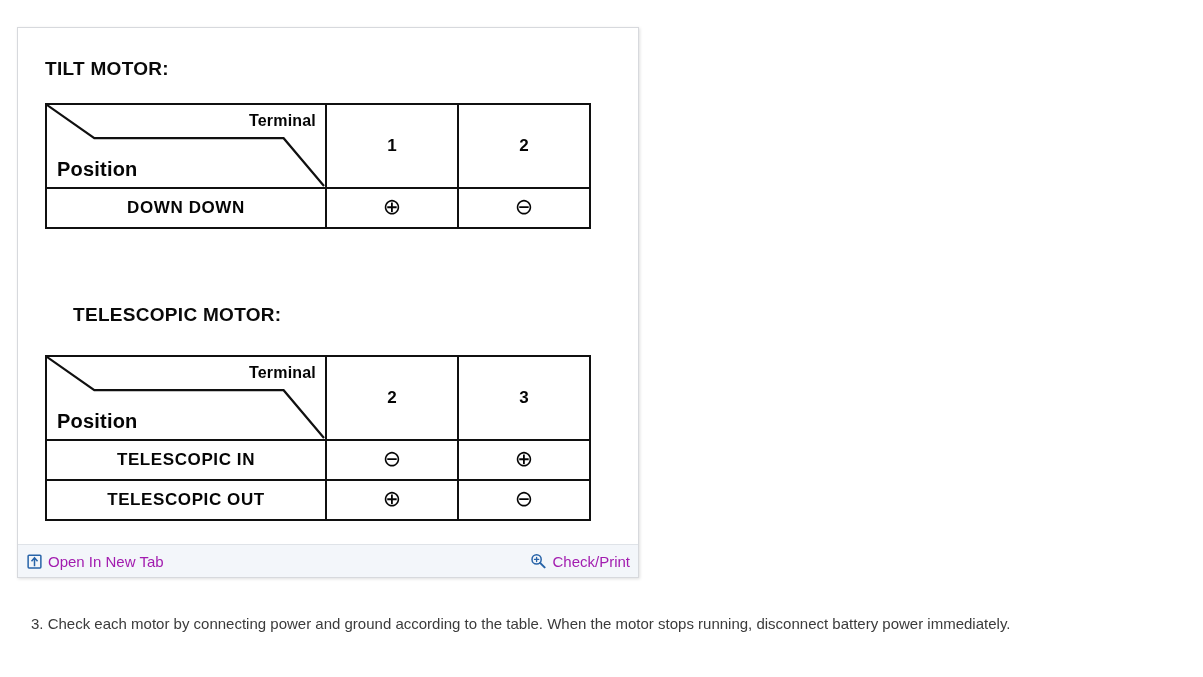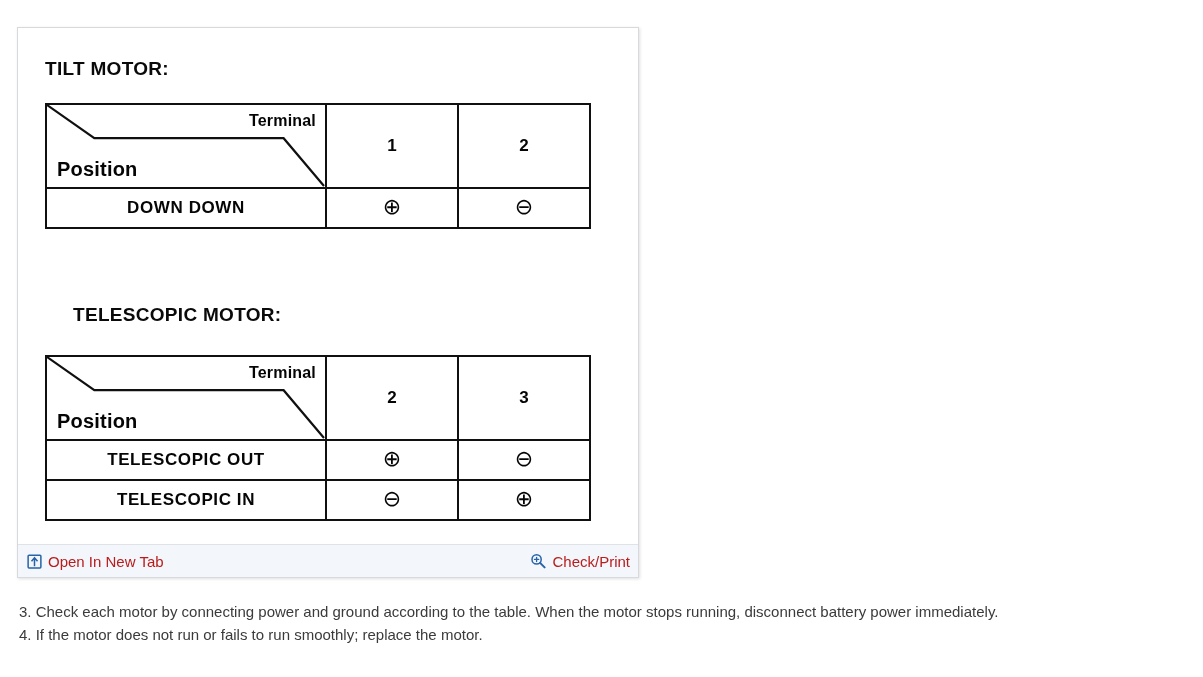--- a/index.html
+++ b/index.html
@@ -129,40 +129,40 @@
     border-top: 1px solid #dfe3e8;
     display: flex;
     align-items: center;
     justify-content: space-between;
     padding: 0 8px 0 9px;
   }
   .footer-link {
     display: inline-flex;
     align-items: center;
     gap: 6px;
-    color: #b91c1c;
+    color: #a21caf;
     font-size: 15px;
     font-family: "Liberation Sans", sans-serif;
     text-decoration: none;
     cursor: pointer;
     white-space: nowrap;
   }
   .footer-link svg { display: block; flex: 0 0 auto; }
 
   
   .instructions {
     position: absolute;
     left: 19px; top: 601px;
     width: 1175px;
     font-size: 15px;
     color: #3b3b3b;
     font-family: "Liberation Sans", sans-serif;
     line-height: 1.52;
   }
-  .instructions p { margin: 0; white-space: nowrap; }
+  .instructions p { margin: 12px; white-space: nowrap; }
 </style>
 </head>
 <body>
 
 <div class="page">
 
   <div class="viewer-card">
 
     <div class="scan-area">
 
@@ -202,35 +202,35 @@
             <svg class="diag-svg" viewBox="0 0 282 84" preserveAspectRatio="none">
               <polyline points="0,0 48,34 240,34 281,83" fill="none" stroke="#101010" stroke-width="2.2"></polyline>
             </svg>
             <span class="lbl-terminal">Terminal</span>
             <span class="lbl-position">Position</span>
           </td>
           <td class="term-head">2</td>
           <td class="term-head">3</td>
         </tr>
         <tr>
+          <td class="pos-cell">TELESCOPIC IN</td>
+          <td class="sym-cell">
+            <span>⊖</span>
+          </td>
+          <td class="sym-cell">
+            <span>⊕</span>
+          </td>
+        </tr>
+        <tr>
           <td class="pos-cell">TELESCOPIC OUT</td>
           <td class="sym-cell">
             <span>⊕</span>
           </td>
           <td class="sym-cell">
             <span>⊖</span>
-          </td>
-        </tr>
-        <tr>
-          <td class="pos-cell">TELESCOPIC IN</td>
-          <td class="sym-cell">
-            <span>⊖</span>
-          </td>
-          <td class="sym-cell">
-            <span>⊕</span>
           </td>
         </tr>
       </tbody>
         </table>
 
     </div>
 
     <div class="viewer-footer">
 
       <a class="footer-link">
@@ -249,16 +249,15 @@
         </svg>
         <span>Check/Print</span>
       </a>
 
     </div>
 
   </div>
 
   <div class="instructions">
     <p>3. Check each motor by connecting power and ground according to the table. When the motor stops running, disconnect battery power immediately.</p>
-    <p>4. If the motor does not run or fails to run smoothly; replace the motor.</p>
   </div>
 
 </div>
 
 </body></html>

